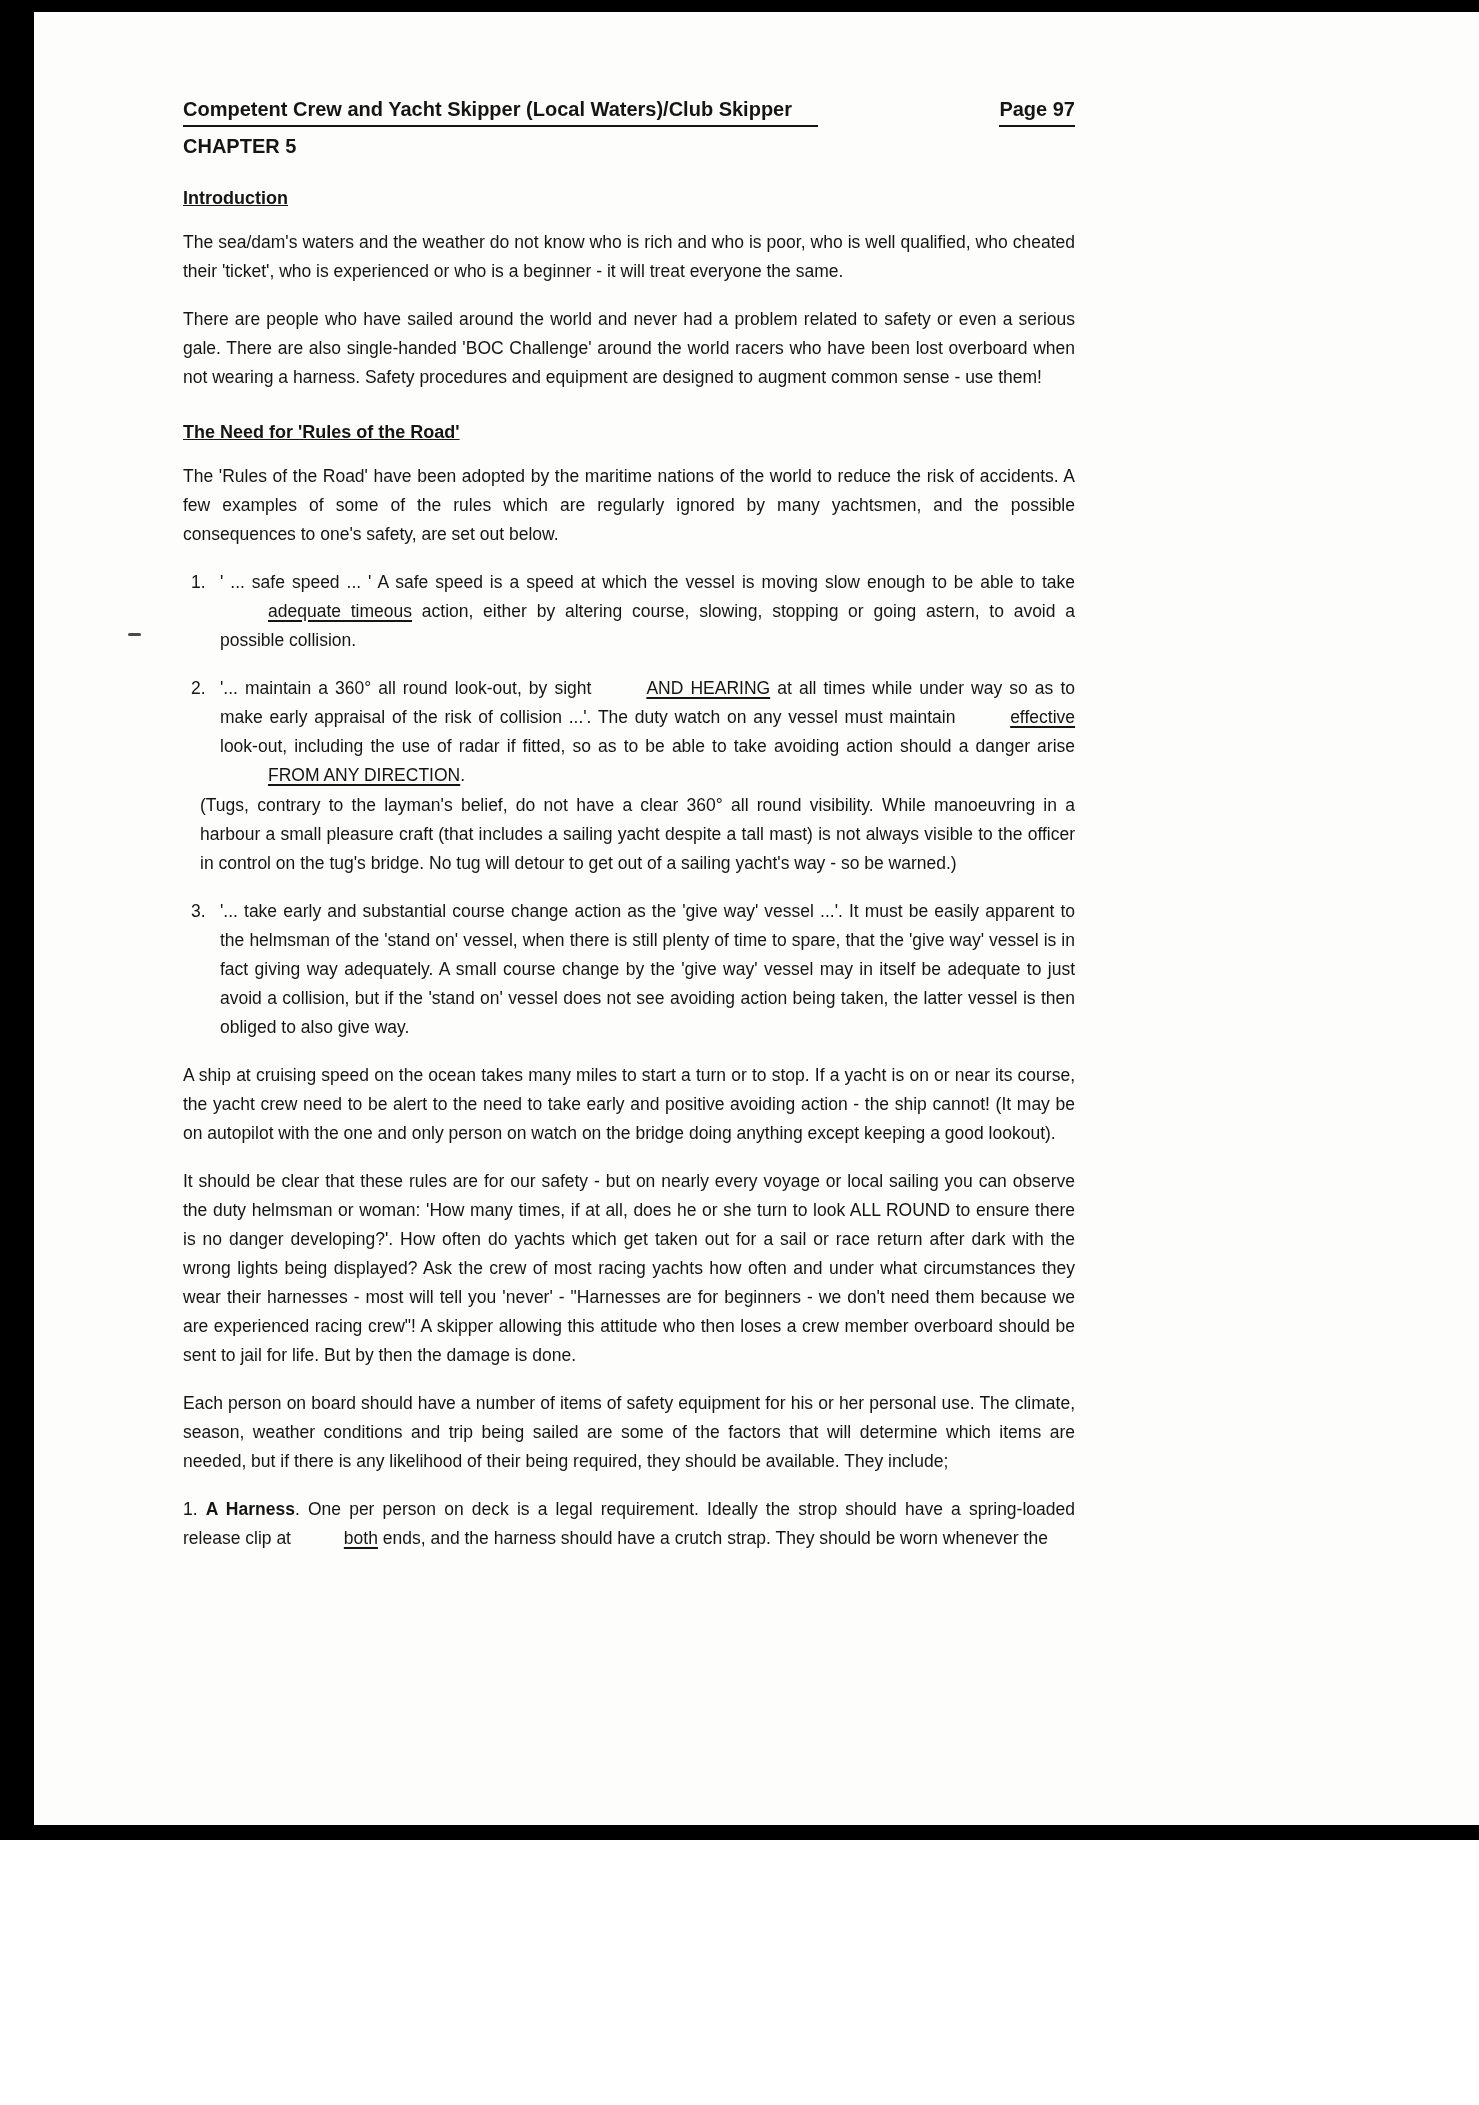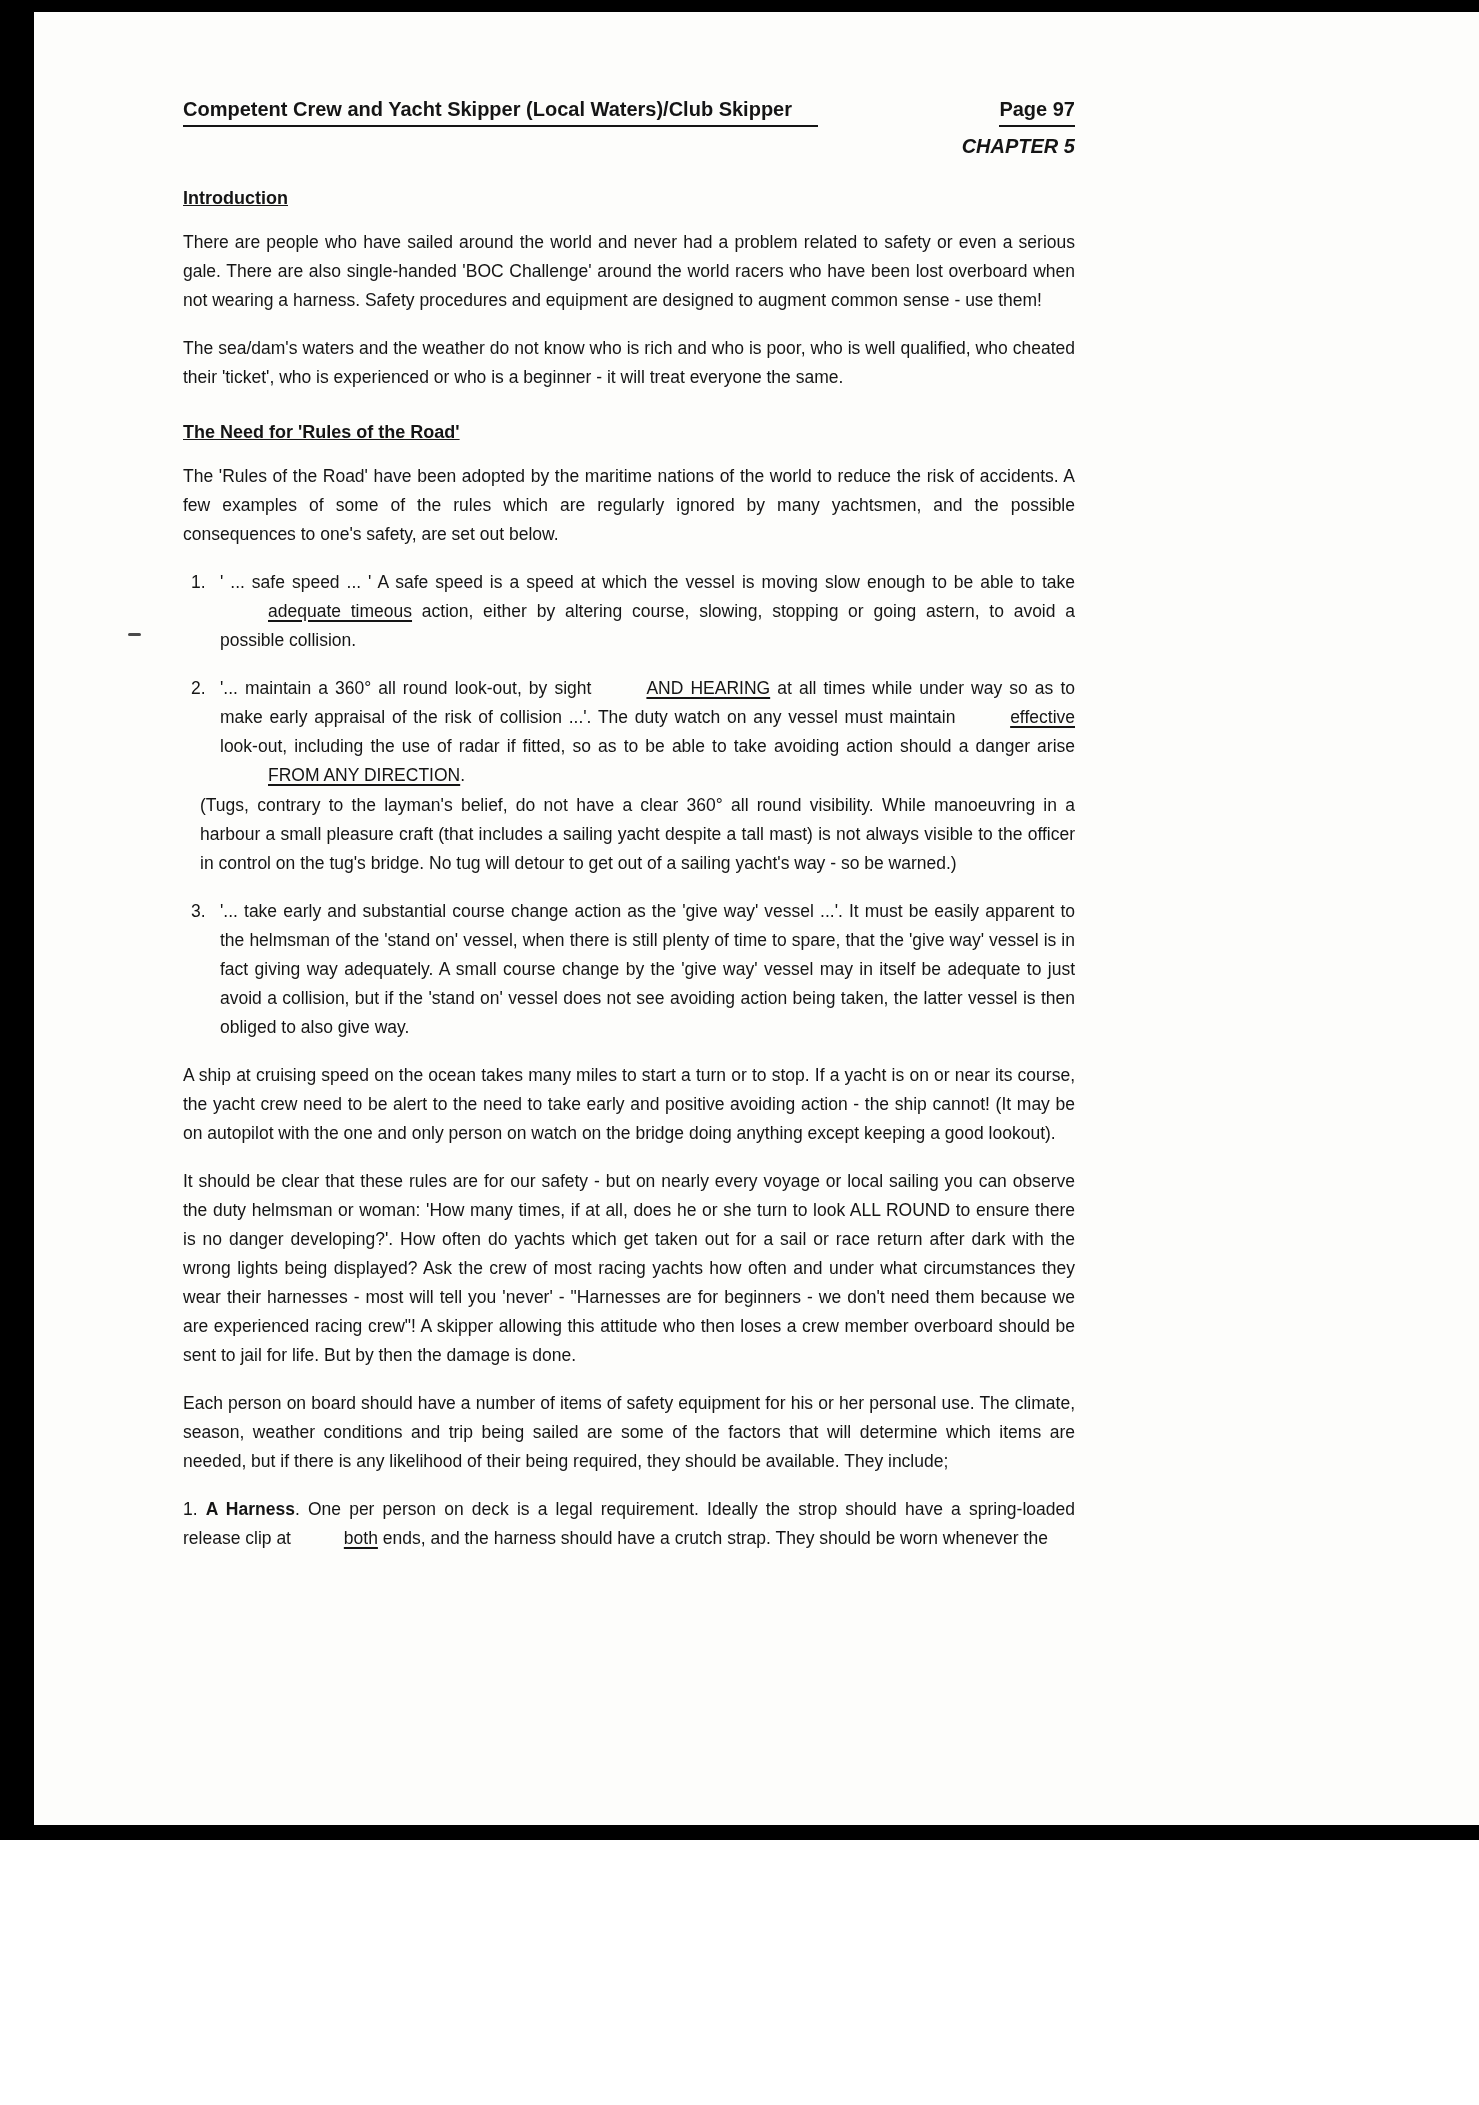--- a/index.html
+++ b/index.html
@@ -52,25 +52,24 @@
   .header-title {
     border-bottom: 2px solid #151515;
     padding-bottom: 4px;
     padding-right: 26px;
   }
   .header-page {
     border-bottom: 2px solid #151515;
     padding-bottom: 4px;
   }
   .chapter {
-    text-align: right;
+    text-align: left;
     font-weight: bold;
     font-size: 20px;
     margin-top: 8px;
-    font-style: italic;
   }
   .doc-title {
     text-align: center;
     font-weight: bold;
     font-size: 21px;
     margin-top: 34px;
     letter-spacing: 0.3px;
   }
   .section-heading {
     font-size: 18px;
@@ -133,23 +132,23 @@
     <div class="header-row">
       <span class="header-title">Competent Crew and Yacht Skipper (Local Waters)/Club Skipper</span>
       <span class="header-page">Page 97</span>
     </div>
 
     <div class="chapter">CHAPTER 5</div>
 
 
     <div class="section-heading">Introduction</div>
 
+    <p class="para">The sea/dam's waters and the weather do not know who is rich and who is poor, who is well qualified, who cheated their 'ticket', who is experienced or who is a beginner - it will treat everyone the same.</p>
+
     <p class="para">There are people who have sailed around the world and never had a problem related to safety or even a serious gale. There are also single-handed 'BOC Challenge' around the world racers who have been lost overboard when not wearing a harness. Safety procedures and equipment are designed to augment common sense - use them!</p>
-
-    <p class="para">The sea/dam's waters and the weather do not know who is rich and who is poor, who is well qualified, who cheated their 'ticket', who is experienced or who is a beginner - it will treat everyone the same.</p>
 
     <div class="section-heading">The Need for 'Rules of the Road'</div>
 
     <p class="para">The 'Rules of the Road' have been adopted by the maritime nations of the world to reduce the risk of accidents. A few examples of some of the rules which are regularly ignored by many yachtsmen, and the possible consequences to one's safety, are set out below.</p>
 
     <div class="list-item">
       <span class="list-num">1.</span>
       <span>' ... safe speed ... '  A safe speed is a speed at which the vessel is moving slow enough to be able to take </span><span class="u">adequate timeous</span><span> action, either by altering course, slowing, stopping or going astern, to avoid a possible collision.</span>
     </div>
 

